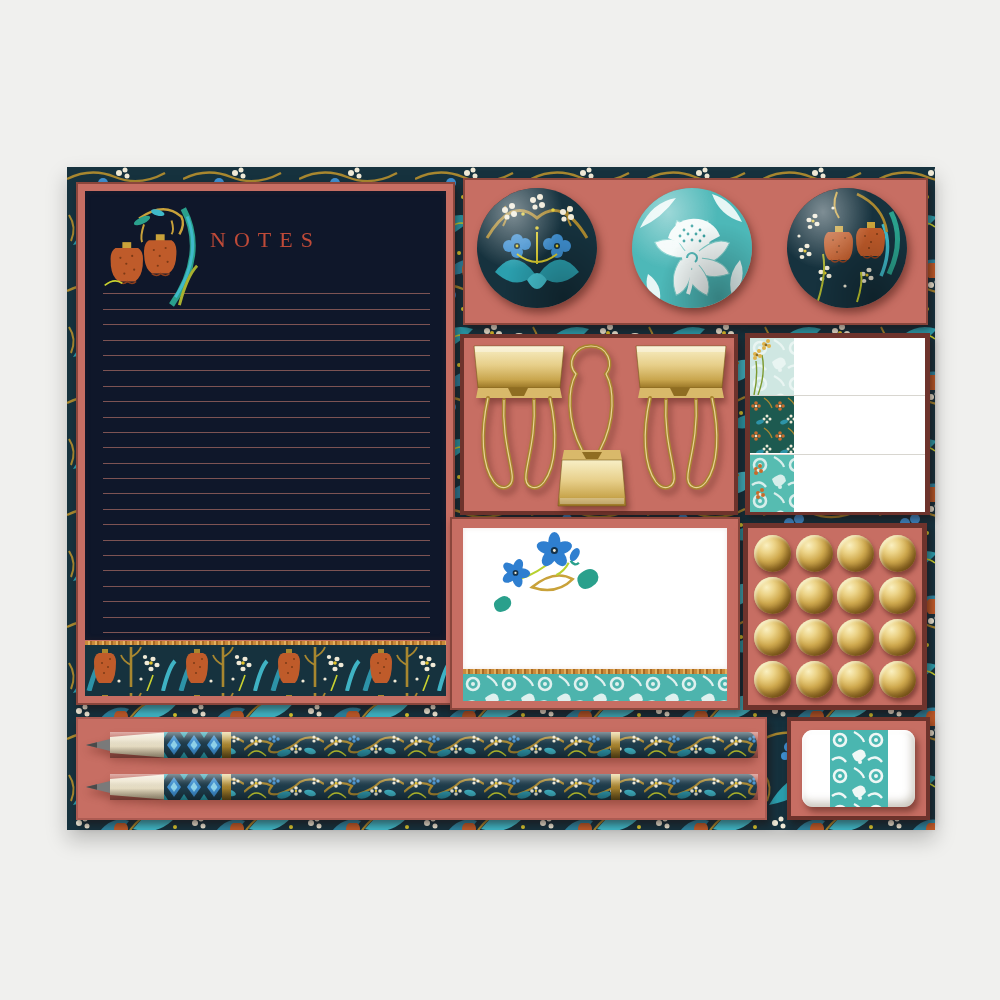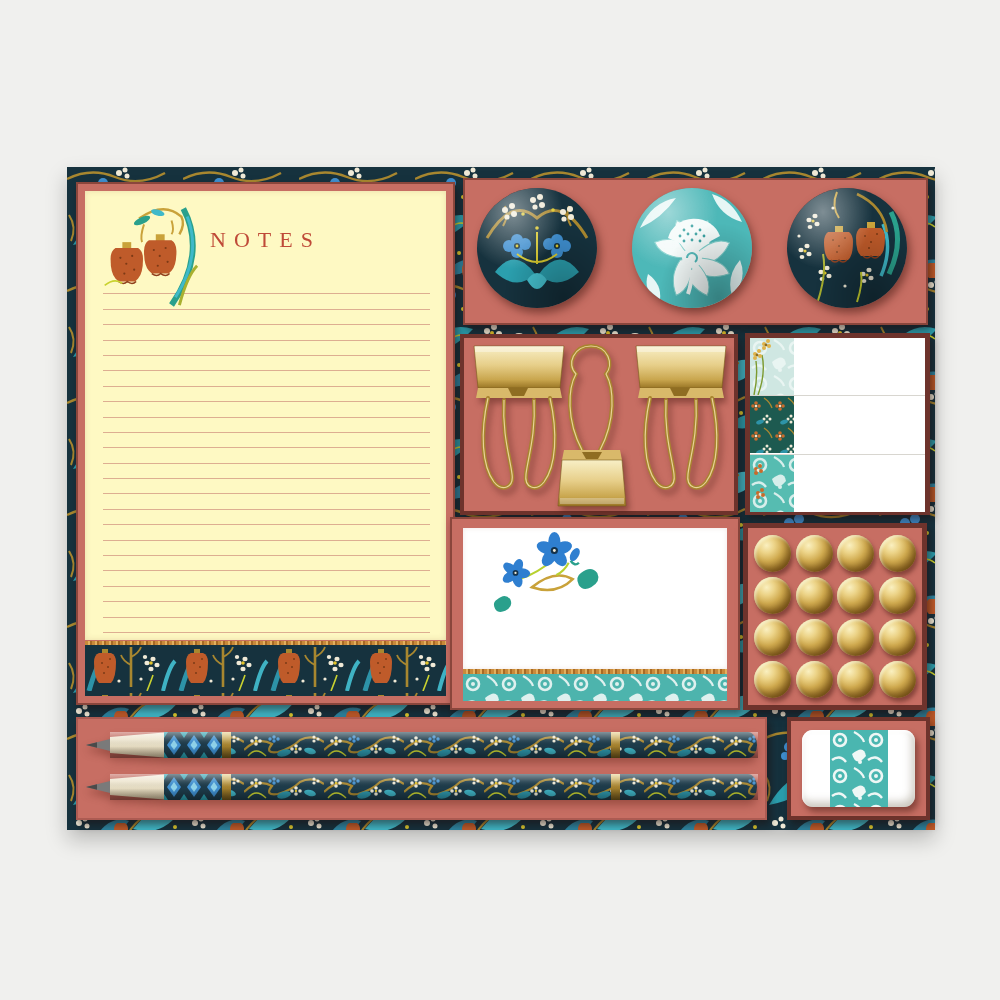--- a/index.html
+++ b/index.html
@@ -6,21 +6,21 @@
   body{font-family:"Liberation Sans",sans-serif;background:#f0f0ee;}
   .stage{position:relative;width:1000px;height:1000px;background:#f0f0ee;overflow:hidden;}
   .mat{position:absolute;left:67px;top:167px;width:868px;height:663px;background:#16323e;
        box-shadow:0 10px 20px rgba(0,0,0,.22);}
   .mat svg{position:absolute;inset:0;}
   .panel{position:absolute;background:#c76e63;box-sizing:border-box;}
   .shadowed{box-shadow:3px 5px 8px rgba(30,12,10,.5);}
 
   
   .np-frame{left:76px;top:182px;width:379px;height:523px;border:2px solid #8a463c;}
-  .np-paper{position:absolute;left:7px;top:7px;right:7px;height:449px;background:#fef9c3;
+  .np-paper{position:absolute;left:7px;top:7px;right:7px;height:449px;background:#0f172a;
             box-shadow:inset 0 0 6px rgba(120,60,40,.15);}
   .np-title{position:absolute;top:36px;left:0;right:0;text-align:center;
             font-family:"Liberation Serif",serif;font-size:22px;letter-spacing:8px;
             color:#bf4a38;font-weight:normal;}
   .np-lines{position:absolute;left:18px;right:16px;top:88px;}
   .np-line{height:14.4px;border-bottom:1px solid rgba(198,123,112,.6);}
   .np-sprig{position:absolute;right:4px;bottom:2px;width:118px;height:118px;}
   .np-goldtrim{position:absolute;left:7px;right:7px;top:457px;height:4px;
       background:repeating-linear-gradient(90deg,#c98a3a 0 3px,#e3b05f 3px 5px,#a86a24 5px 7px);}
   .np-band{position:absolute;left:7px;right:7px;top:461px;height:51px;overflow:hidden;}

